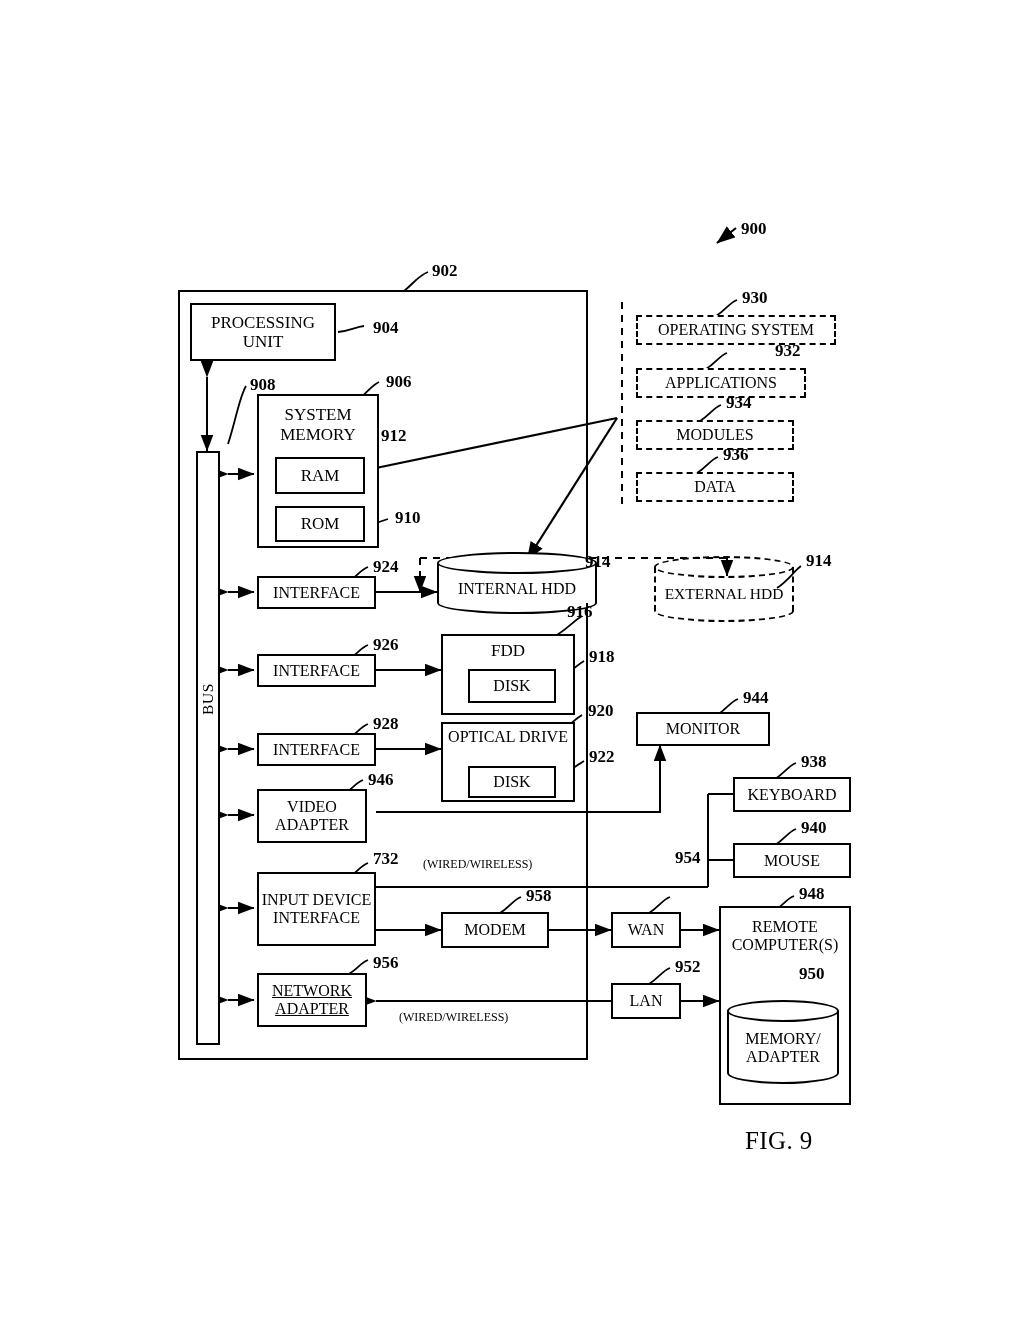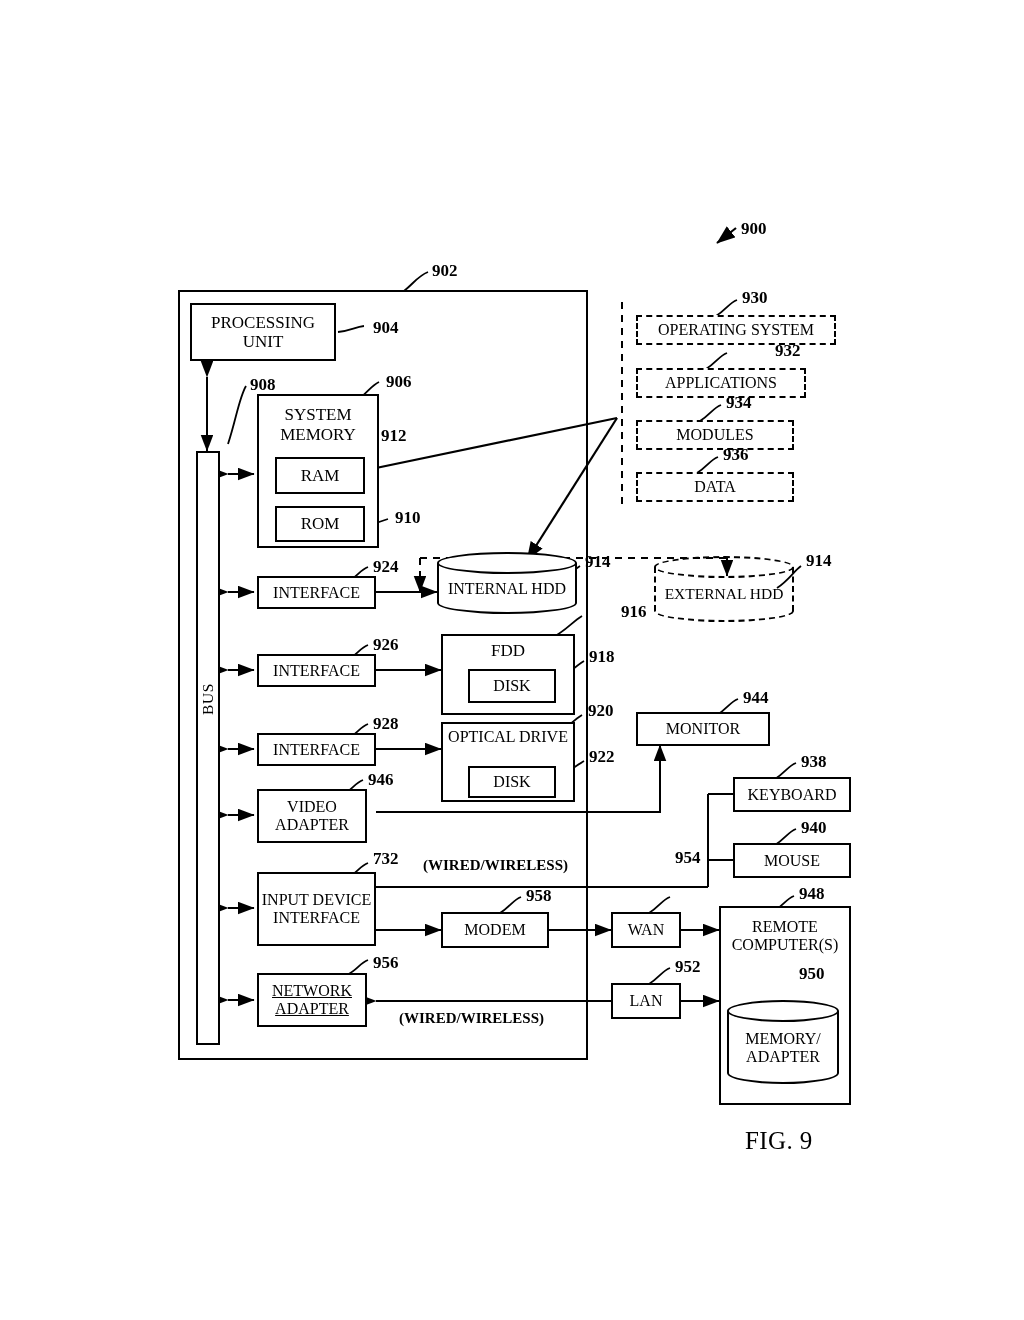--- a/index.html
+++ b/index.html
@@ -49,21 +49,21 @@
 
   
   .bus{position:absolute;border:2px solid #000;background:#fff;box-sizing:border-box;}
   .busLbl{position:absolute;font-size:15.5px;letter-spacing:.6px;
           transform:rotate(-90deg);transform-origin:50% 50%;white-space:nowrap;}
 
   
   svg.ov{position:absolute;left:0;top:0;width:1024px;height:1320px;overflow:visible;}
 
   .cap{position:absolute;font-size:25px;letter-spacing:.4px;}
-  .plain{position:absolute;font-size:15px;white-space:nowrap;font-weight:bold;}
+  .plain{position:absolute;font-size:12px;white-space:nowrap;}
 </style>
 </head>
 <body>
 
 <div class="page">
 
 
   <svg class="ov" viewBox="0 0 1024 1320" xmlns="http://www.w3.org/2000/svg">
     <defs>
       <marker id="ah" markerWidth="9" markerHeight="9" refX="8.2" refY="3.2" orient="auto" markerUnits="strokeWidth">
@@ -232,21 +232,21 @@
   <div class="bx t16" style="left:257px;top:872px;width:119px;height:74px;">
     <span>INPUT DEVICE INTERFACE</span>
   </div>
   <div class="ref" style="left:373px;top:849px;">732</div>
 
   <div class="bx t16" style="left:257px;top:973px;width:110px;height:54px;text-decoration:underline;">
     <span>NETWORK ADAPTER</span>
   </div>
   <div class="ref" style="left:373px;top:953px;">956</div>
 
-  <div class="cyl" style="left:437px;top:552px;width:140px;height:62px;">
+  <div class="cyl" style="left:437px;top:552px;width:160px;height:62px;">
     <div class="body"></div>
     <div class="bot"></div>
     <div class="top"></div>
     <div class="lbl t16" style="top:58%;">INTERNAL HDD</div>
   </div>
   <div class="ref" style="left:585px;top:552px;">914</div>
 
   <div class="cyl dashed" style="left:654px;top:556px;width:140px;height:66px;">
     <div class="body"></div>
     <div class="bot"></div>
@@ -254,21 +254,21 @@
     <div class="lbl t15" style="top:56%;">EXTERNAL HDD</div>
   </div>
   <div class="ref" style="left:806px;top:551px;">914</div>
 
   <div class="bx" style="left:441px;top:634px;width:134px;height:81px;display:block;">
     <div class="t17" style="position:absolute;left:0;right:0;top:5px;text-align:center;">FDD</div>
     <div class="bx t16" style="left:25px;top:33px;width:88px;height:34px;">
       <span>DISK</span>
     </div>
   </div>
-  <div class="ref" style="left:621px;top:602px;">916</div>
+  <div class="ref" style="left:567px;top:602px;">916</div>
   <div class="ref" style="left:589px;top:647px;">918</div>
 
   <div class="bx" style="left:441px;top:722px;width:134px;height:80px;display:block;">
     <div class="t16" style="position:absolute;left:0;right:0;top:4px;text-align:center;line-height:1.12;">OPTICAL DRIVE</div>
     <div class="bx t16" style="left:25px;top:42px;width:88px;height:32px;">
       <span>DISK</span>
     </div>
   </div>
   <div class="ref" style="left:588px;top:701px;">920</div>
   <div class="ref" style="left:589px;top:747px;">922</div>

